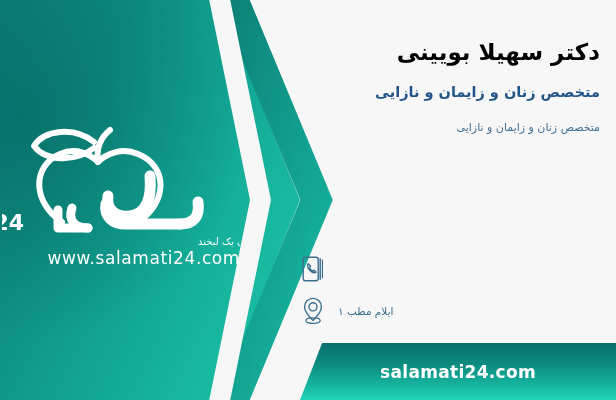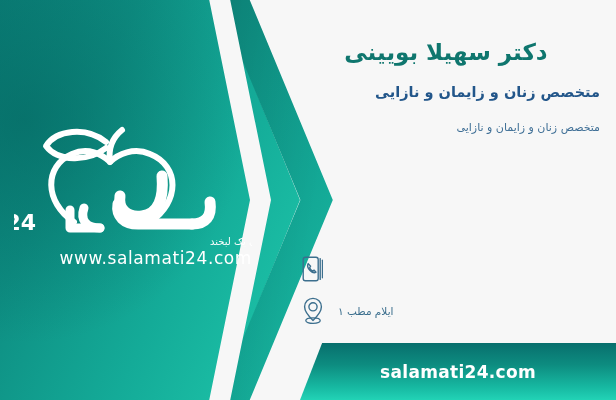--- a/index.html
+++ b/index.html
@@ -48,39 +48,38 @@
   }
   .chev-shadow{
     position:absolute;left:214px;top:-8px;width:180px;height:416px;
     background:linear-gradient(100deg, rgba(0,0,0,.10), rgba(0,0,0,0) 55%);
     clip-path:polygon(0 0, 18% 0, 66% 50%, 18% 100%, 0 100%, 48% 50%);
     z-index:3;pointer-events:none;
   }
 
   
   .logo{
-    position:absolute;left:14px;top:104px;width:238px;height:170px;z-index:6;
+    position:absolute;left:2px;top:104px;width:238px;height:170px;z-index:6;
   }
   .logo svg{display:block;width:238px;height:170px;}
   .logo-url{
     position:absolute;left:0;bottom:6px;width:238px;text-align:right;
     color:#ffffff;font-size:17px;letter-spacing:.6px;
     font-family:"DejaVu Sans","Liberation Sans",sans-serif;
     direction:ltr;
   }
 
   
   .content{
     position:absolute;right:16px;top:38px;width:308px;z-index:6;
     text-align:right;direction:rtl;
   }
   .doc-name{
-    color:#0f766e;font-size:23px;font-weight:bold;line-height:1.3;
+    color:#000000;font-size:23px;font-weight:bold;line-height:1.3;
     white-space:nowrap;
-    text-align:center;
   }
   .spec-main{
     margin-top:14px;color:#22568a;font-size:14.5px;font-weight:bold;line-height:1.4;
   }
   .spec-sub{
     margin-top:18px;color:#3f6f96;font-size:11px;line-height:1.4;
   }
 
   
   .contacts{

